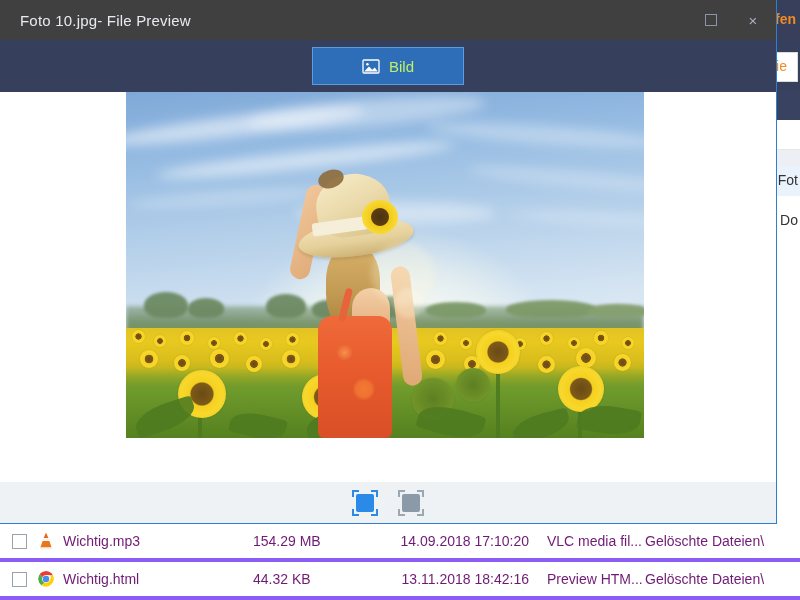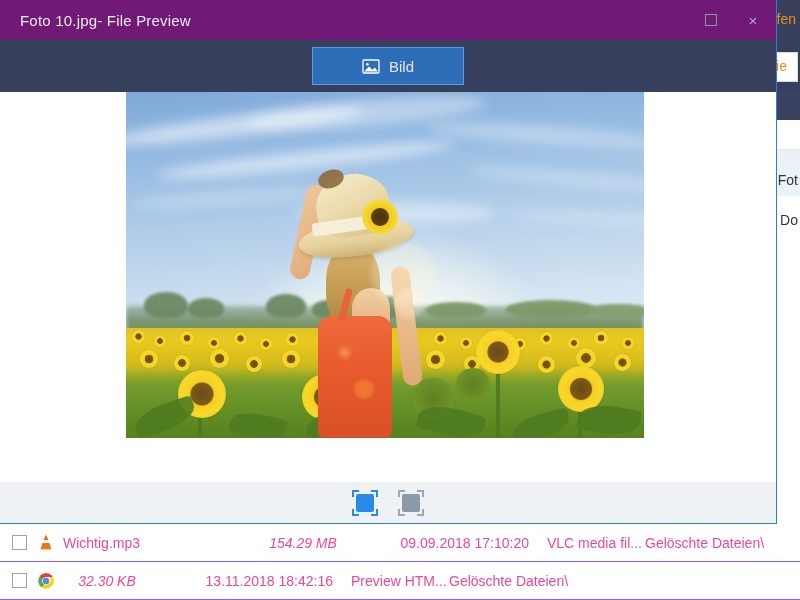--- a/index.html
+++ b/index.html
@@ -14,21 +14,21 @@
   .bg-app {
     position: absolute; inset: 0;
     background: #ffffff;
   }
   .bg-topbar {
     position: absolute; left: 0; top: 0; width: 800px; height: 40px;
     background: #373f5b;
   }
   .bg-topbar-link {
     position: absolute; right: 4px; top: 11px;
-    font-size: 14px; color: #f08a23; white-space: nowrap;
+    font-size: 14px; color: #f08a23; white-space: nowrap; font-weight: bold;
   }
   .bg-subbar {
     position: absolute; left: 0; top: 40px; width: 800px; height: 50px;
     background: #363f5c;
   }
   .bg-orange-btn {
     position: absolute; right: 2px; top: 52px;
     height: 30px; padding: 5px 10px;
     background: #ffffff; border: 1px solid #dcdcdc;
     font-size: 14px; color: #f08a23; white-space: nowrap;
@@ -57,57 +57,57 @@
   }
 
   
   .file-list {
     position: absolute; left: 0; top: 524px; width: 800px; height: 76px;
     background: #ffffff;
   }
   .file-row {
     position: absolute; left: 0; width: 800px; height: 38px;
     display: flex; align-items: center;
-    font-size: 14px; color: #ec4899;
-    border-bottom: 1px solid #8b5cf6;
+    font-size: 14px; color: #701a75;
+    border-bottom: 4px solid #8b5cf6;
   }
   .file-row.row0 { top: 0; }
   .file-row.row1 { top: 38px; }
   .fr-check {
     width: 15px; height: 15px;
     border: 1px solid #9aa3ab; background: #fff;
     margin-left: 12px; flex: 0 0 auto;
   }
   .fr-icon {
     width: 22px; height: 20px; margin-left: 8px; flex: 0 0 auto;
     position: relative;
   }
   .fr-name { margin-left: 6px; width: 190px; flex: 0 0 auto; }
-  .fr-size { width: 100px; flex: 0 0 auto; text-align: center; font-style: italic; }
+  .fr-size { width: 100px; flex: 0 0 auto; text-align: left; }
   .fr-date { width: 180px; flex: 0 0 auto; text-align: right; padding-right: 4px;}
   .fr-type { width: 112px; flex: 0 0 auto; padding-left: 14px;
              overflow: hidden; white-space: nowrap; }
   .fr-path { flex: 1 1 auto; white-space: nowrap; }
 
   
   .vlc-cone { position: absolute; left: 4px; top: 1px; width: 14px; height: 18px; }
   
   .chrome-ico { position: absolute; left: 3px; top: 2px; width: 16px; height: 16px;
                 border-radius: 50%; overflow: hidden; }
 
   
   .dialog {
     position: absolute; left: 0; top: 0; width: 777px; height: 524px;
     background: #ffffff;
     border: 1px solid #2f7fd0;
     border-left: none; border-top: none;
     display: flex; flex-direction: column;
   }
   .dlg-titlebar {
-    height: 40px; background: #701a75;
+    height: 40px; background: #404040;
     display: flex; align-items: center; flex: 0 0 auto;
     position: relative;
   }
   .dlg-title {
     margin-left: 20px;
     font-size: 15px; color: #e8eaf0; letter-spacing: .2px;
   }
   .win-btns {
     position: absolute; right: 8px; top: 0; height: 40px;
     display: flex; align-items: center; gap: 12px;
@@ -129,21 +129,21 @@
     display: flex; height: 38px;
   }
   .tab {
     width: 152px; height: 38px;
     display: flex; align-items: center; justify-content: center; gap: 9px;
     font-size: 15px; cursor: default;
   }
   .tab.active {
     background: #2e6eb8;
     border: 1px solid #5b9ce0;
-    color: #e5e5e5;
+    color: #bef264;
   }
   .tab.inactive {
     background: #2e3550;
     border: 1px solid #2e3550;
     color: #9298ad;
   }
   .tab-ico { width: 18px; height: 17px; flex: 0 0 auto; }
 
   .dlg-canvas {
     flex: 1 1 auto; background: #ffffff;
@@ -339,38 +339,39 @@
     <div class="fr-icon">
       <svg class="vlc-cone" viewBox="0 0 14 18">
         <polygon points="7,0.5 4.6,6 9.4,6" fill="#e8681c"></polygon>
         <polygon points="4.4,6.6 9.6,6.6 10.2,8.4 3.8,8.4" fill="#f2f2f2"></polygon>
         <polygon points="3.6,9 10.4,9 12.6,15.4 1.4,15.4" fill="#ea7718"></polygon>
         <rect x="1" y="15.4" width="12" height="2" rx="1" fill="#f2f2f2"></rect>
       </svg>
     </div>
     <div class="fr-name">Wichtig.mp3</div>
     <div class="fr-size">154.29 MB</div>
-    <div class="fr-date">09.09.2018 17:10:20</div>
+    <div class="fr-date">14.09.2018 17:10:20</div>
     <div class="fr-type">VLC media fil...</div>
     <div class="fr-path">Gelöschte Dateien\</div>
   </div>
 
   <div class="file-row row1">
     <div class="fr-check"></div>
     <div class="fr-icon">
       <svg class="chrome-ico" viewBox="0 0 16 16">
         <circle cx="8" cy="8" r="8" fill="#f4f4f4"></circle>
         <path d="M8 0a8 8 0 0 1 6.93 4H8a4 4 0 0 0-3.46 2L1.6 3.2A8 8 0 0 1 8 0z" fill="#ea3e30"></path>
         <path d="M1.6 3.2 4.54 6A4 4 0 0 0 6.6 11.7L3.3 14.2A8 8 0 0 1 1.6 3.2z" fill="#4fae49"></path>
         <path d="M14.93 4A8 8 0 0 1 3.3 14.2L6.6 11.7a4 4 0 0 0 5.33-2.6A4 4 0 0 0 11.9 4z" fill="#fdd200"></path>
         <circle cx="8" cy="8" r="3.2" fill="#4a8df0"></circle>
         <circle cx="8" cy="8" r="2.3" fill="#ffffff" opacity=".0"></circle>
       </svg>
     </div>
-    <div class="fr-size">32.30 KB</div>
+    <div class="fr-name">Wichtig.html</div>
+    <div class="fr-size">44.32 KB</div>
     <div class="fr-date">13.11.2018 18:42:16</div>
     <div class="fr-type">Preview HTM...</div>
     <div class="fr-path">Gelöschte Dateien\</div>
   </div>
 </div>
 
 <div class="dialog">
 
   <div class="dlg-titlebar">
     <div class="dlg-title">Foto 10.jpg- File Preview</div>

